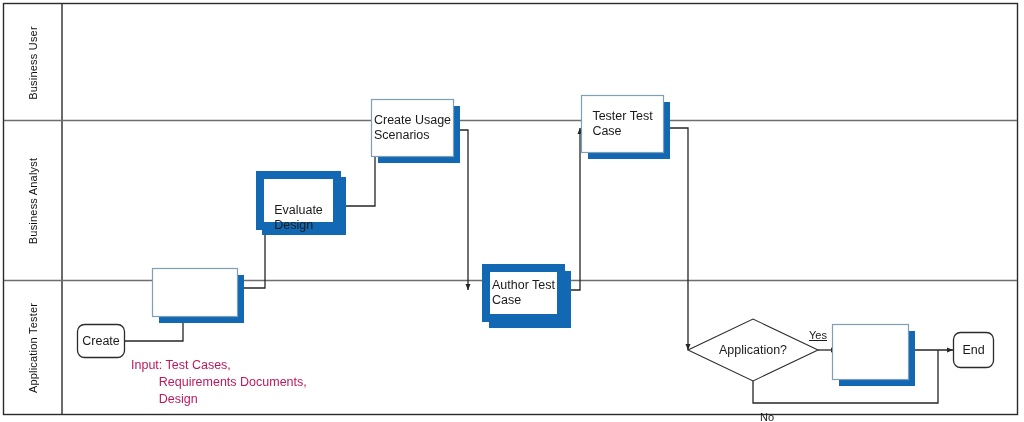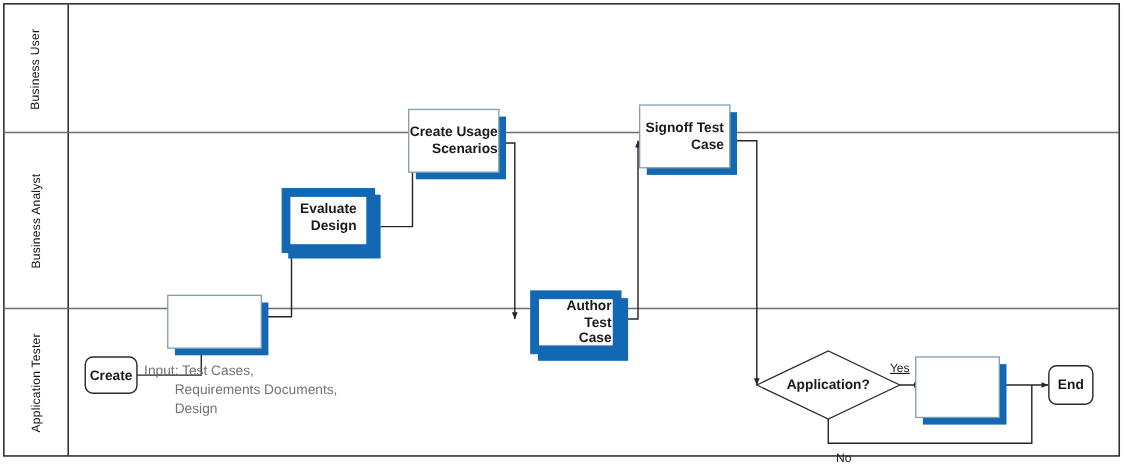--- a/index.html
+++ b/index.html
@@ -24,27 +24,26 @@
     left: 0;
     top: 0;
     width: 1024px;
     height: 422px;
   }
   .node-label {
     position: absolute;
     display: flex;
     align-items: center;
     justify-content: center;
-    text-align: right;
+    text-align: left;
     font-size: 12.5px;
     color: #1a1a1a;
     line-height: 1.18;
     white-space: pre-line;
     pointer-events: none;
-    font-weight: bold;
   }
   .lane-label {
     position: absolute;
     display: flex;
     align-items: center;
     justify-content: center;
     font-size: 11px;
     color: #111111;
     letter-spacing: 0.2px;
   }
@@ -142,37 +141,37 @@
   <div class="lane-label" style="left:4px; top:121px; width:58px; height:160px;">
     <span>Business Analyst</span>
   </div>
   <div class="lane-label" style="left:4px; top:281px; width:58px; height:133px;">
     <span>Application Tester</span>
   </div>
 
   <div class="node-label" style="left:78px; top:325px; width:46px; height:32px;">Create</div>
 
 
-  <div class="node-label" style="left:265px; top:177px; width:67px; height:41px;">Evaluate
+  <div class="node-label" style="left:265px; top:197px; width:67px; height:41px;">Evaluate
 Design</div>
 
   <div class="node-label" style="left:372px; top:100px; width:81px; height:56px;">Create Usage
 Scenarios</div>
 
   <div class="node-label" style="left:491px; top:273px; width:65px; height:40px;">Author Test
 Case</div>
 
-  <div class="node-label" style="left:582px; top:96px; width:81px; height:56px;">Signoff Test
+  <div class="node-label" style="left:582px; top:96px; width:81px; height:56px;">Tester Test
 Case</div>
 
   <div class="node-label" style="left:703px; top:334px; width:100px; height:32px;">Application?</div>
 
 
   <div class="node-label" style="left:954px; top:333px; width:39px; height:34px;">End</div>
 
   <div class="edge-label" style="left:809px; top:329px;text-decoration:underline;">Yes</div>
   <div class="edge-label" style="left:760px; top:411px;">No</div>
 
-  <div class="annotation" style="left:131px; top:329px; color:#737373;">Input: Test Cases,
+  <div class="annotation" style="left:131px; top:357px; color:#be185d;">Input: Test Cases,
         Requirements Documents,
         Design</div>
 
 </div>
 
 </body></html>

